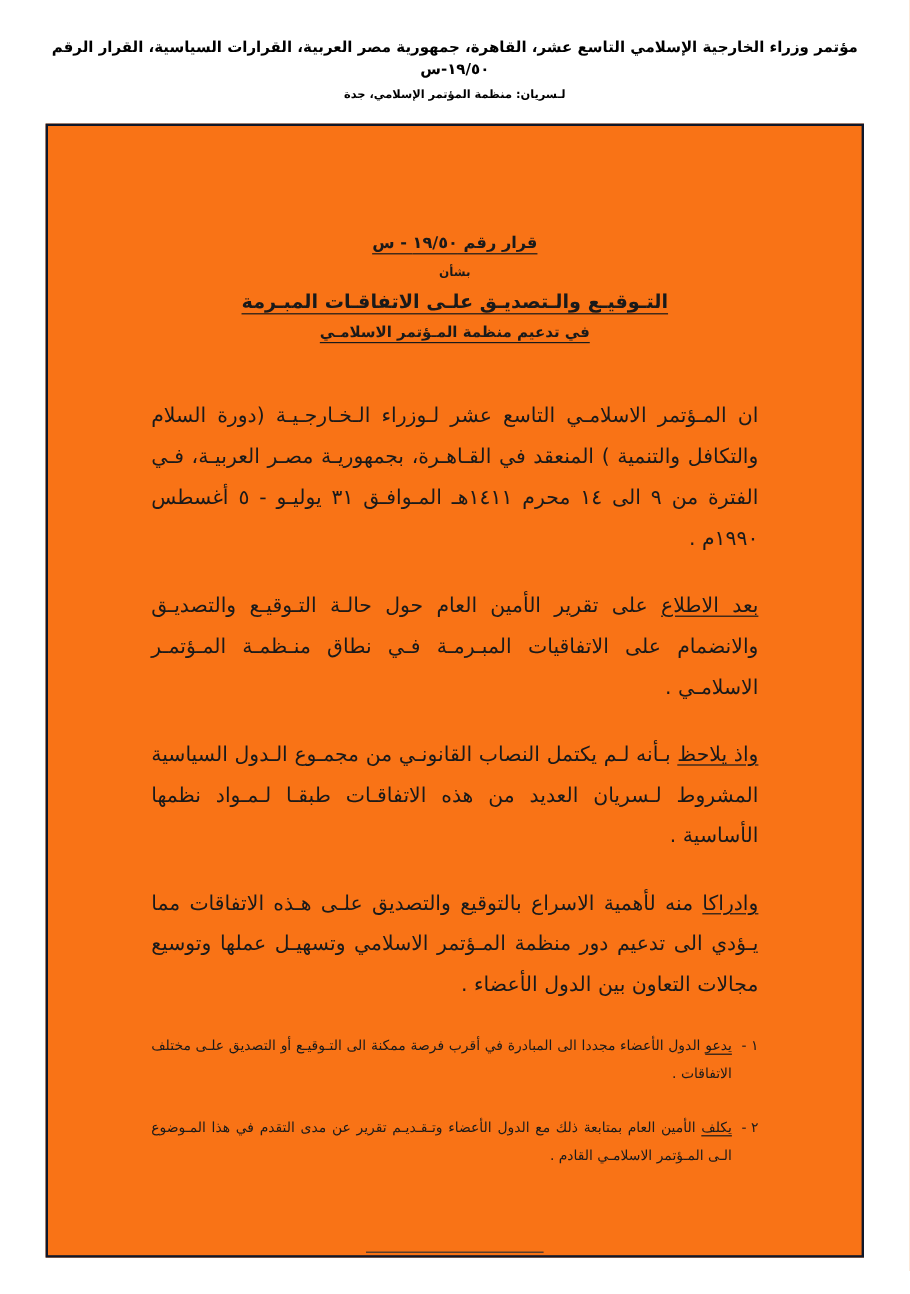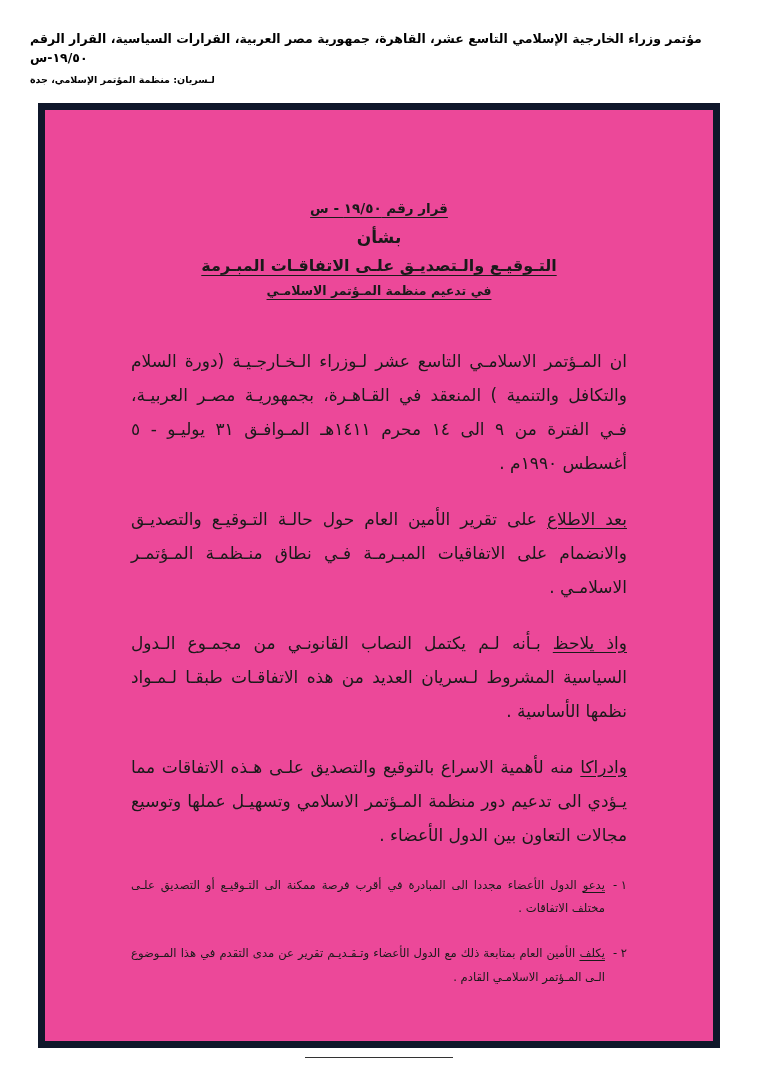--- a/index.html
+++ b/index.html
@@ -19,21 +19,21 @@
   .page {
     width: 758px;
     height: 1078px;
     position: relative;
     box-sizing: border-box;
   }
 
   
   .doc-header {
     padding: 30px 30px 0 30px;
-    text-align: left;
+    text-align: center;
   }
   .doc-header .title-line {
     font-family: "DejaVu Sans", sans-serif;
     font-size: 12.5px;
     font-weight: bold;
     color: #000;
     line-height: 1.5;
     letter-spacing: 0px;
     direction: rtl;
   }
@@ -46,23 +46,23 @@
     direction: rtl;
   }
 
   
   .scan-frame {
     position: absolute;
     top: 103px;
     left: 38px;
     width: 682px;
     height: 945px;
-    border: 7px solid #0f172a;
+    border: 2px solid #0f172a;
     box-sizing: border-box;
-    background: #ec4899;
+    background: #f97316;
   }
 
   .scan-inner {
     position: absolute;
     inset: 0;
     padding: 90px 86px 40px 86px;
     box-sizing: border-box;
     direction: rtl;
   }
 
@@ -80,21 +80,21 @@
   }
   .res-num {
     font-size: 13.5px;
     font-weight: bold;
     letter-spacing: 2.5px;
     text-decoration: underline;
     text-underline-offset: 4px;
     margin-bottom: 11px;
   }
   .res-about {
-    font-size: 17px;
+    font-size: 10px;
     font-weight: bold;
     letter-spacing: 2px;
     margin-bottom: 9px;
     text-align: center;
   }
   .res-subject-1 {
     font-size: 16px;
     font-weight: bold;
     letter-spacing: 1.6px;
     text-decoration: underline;

